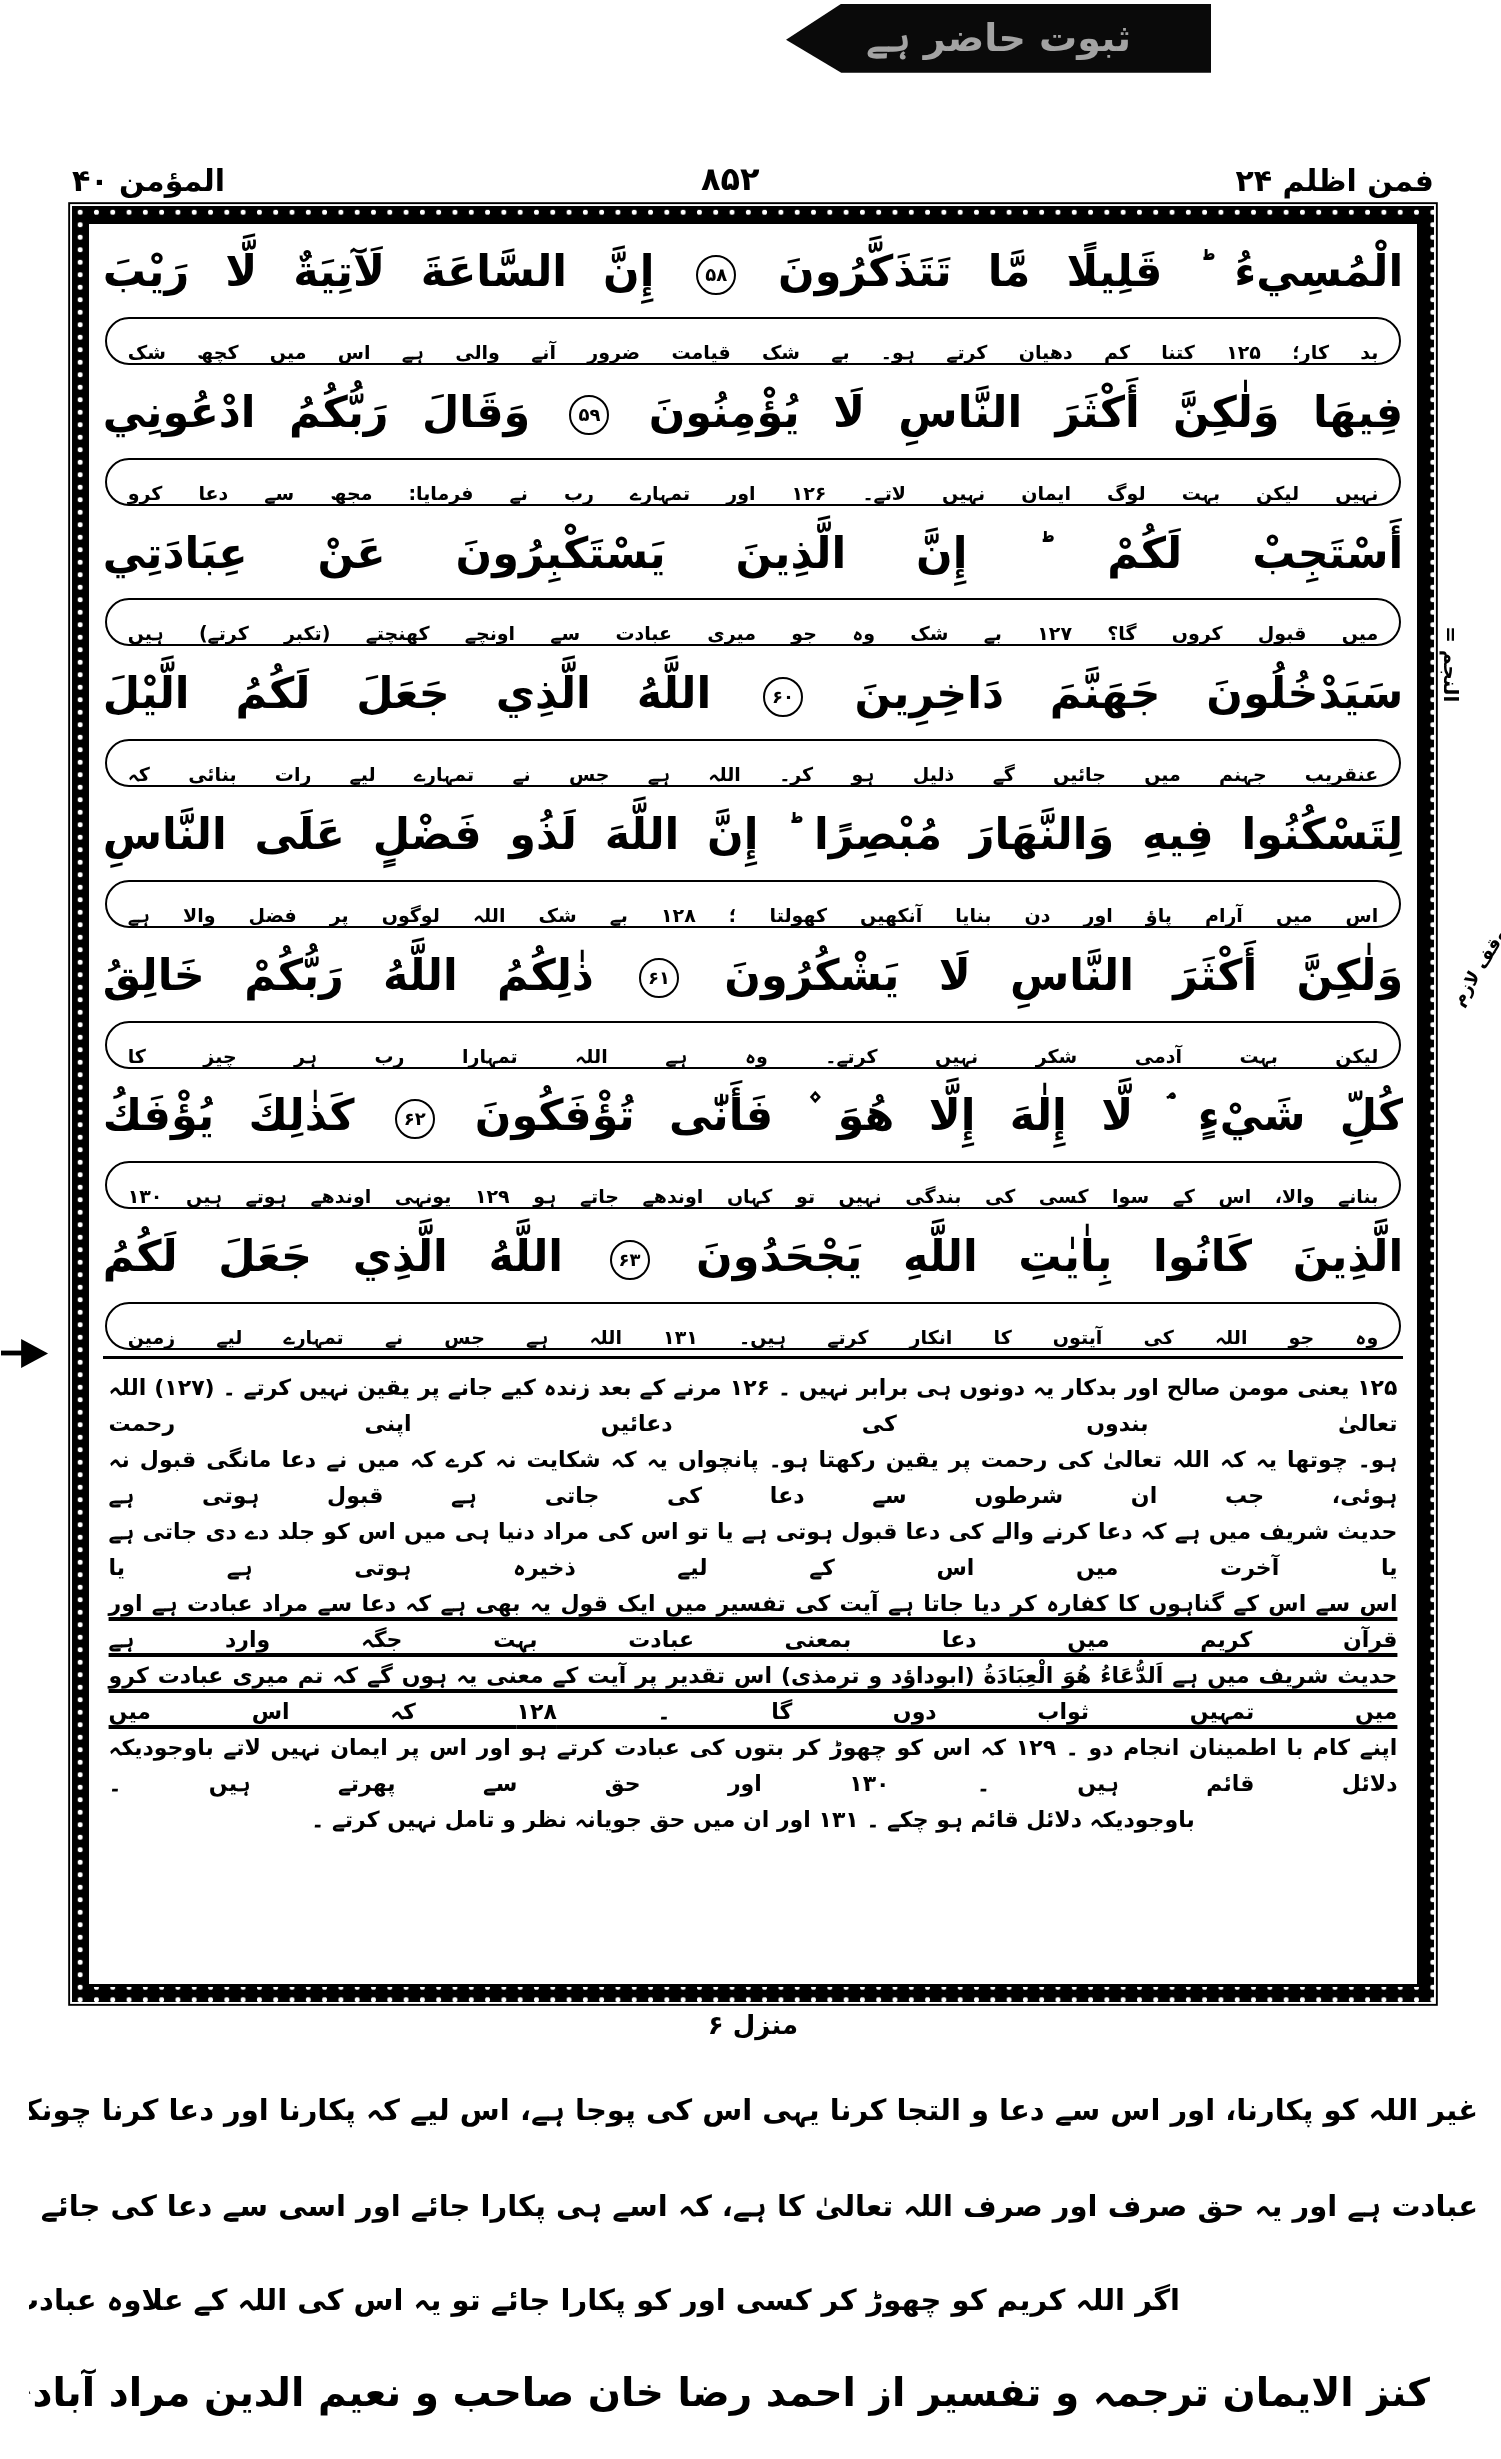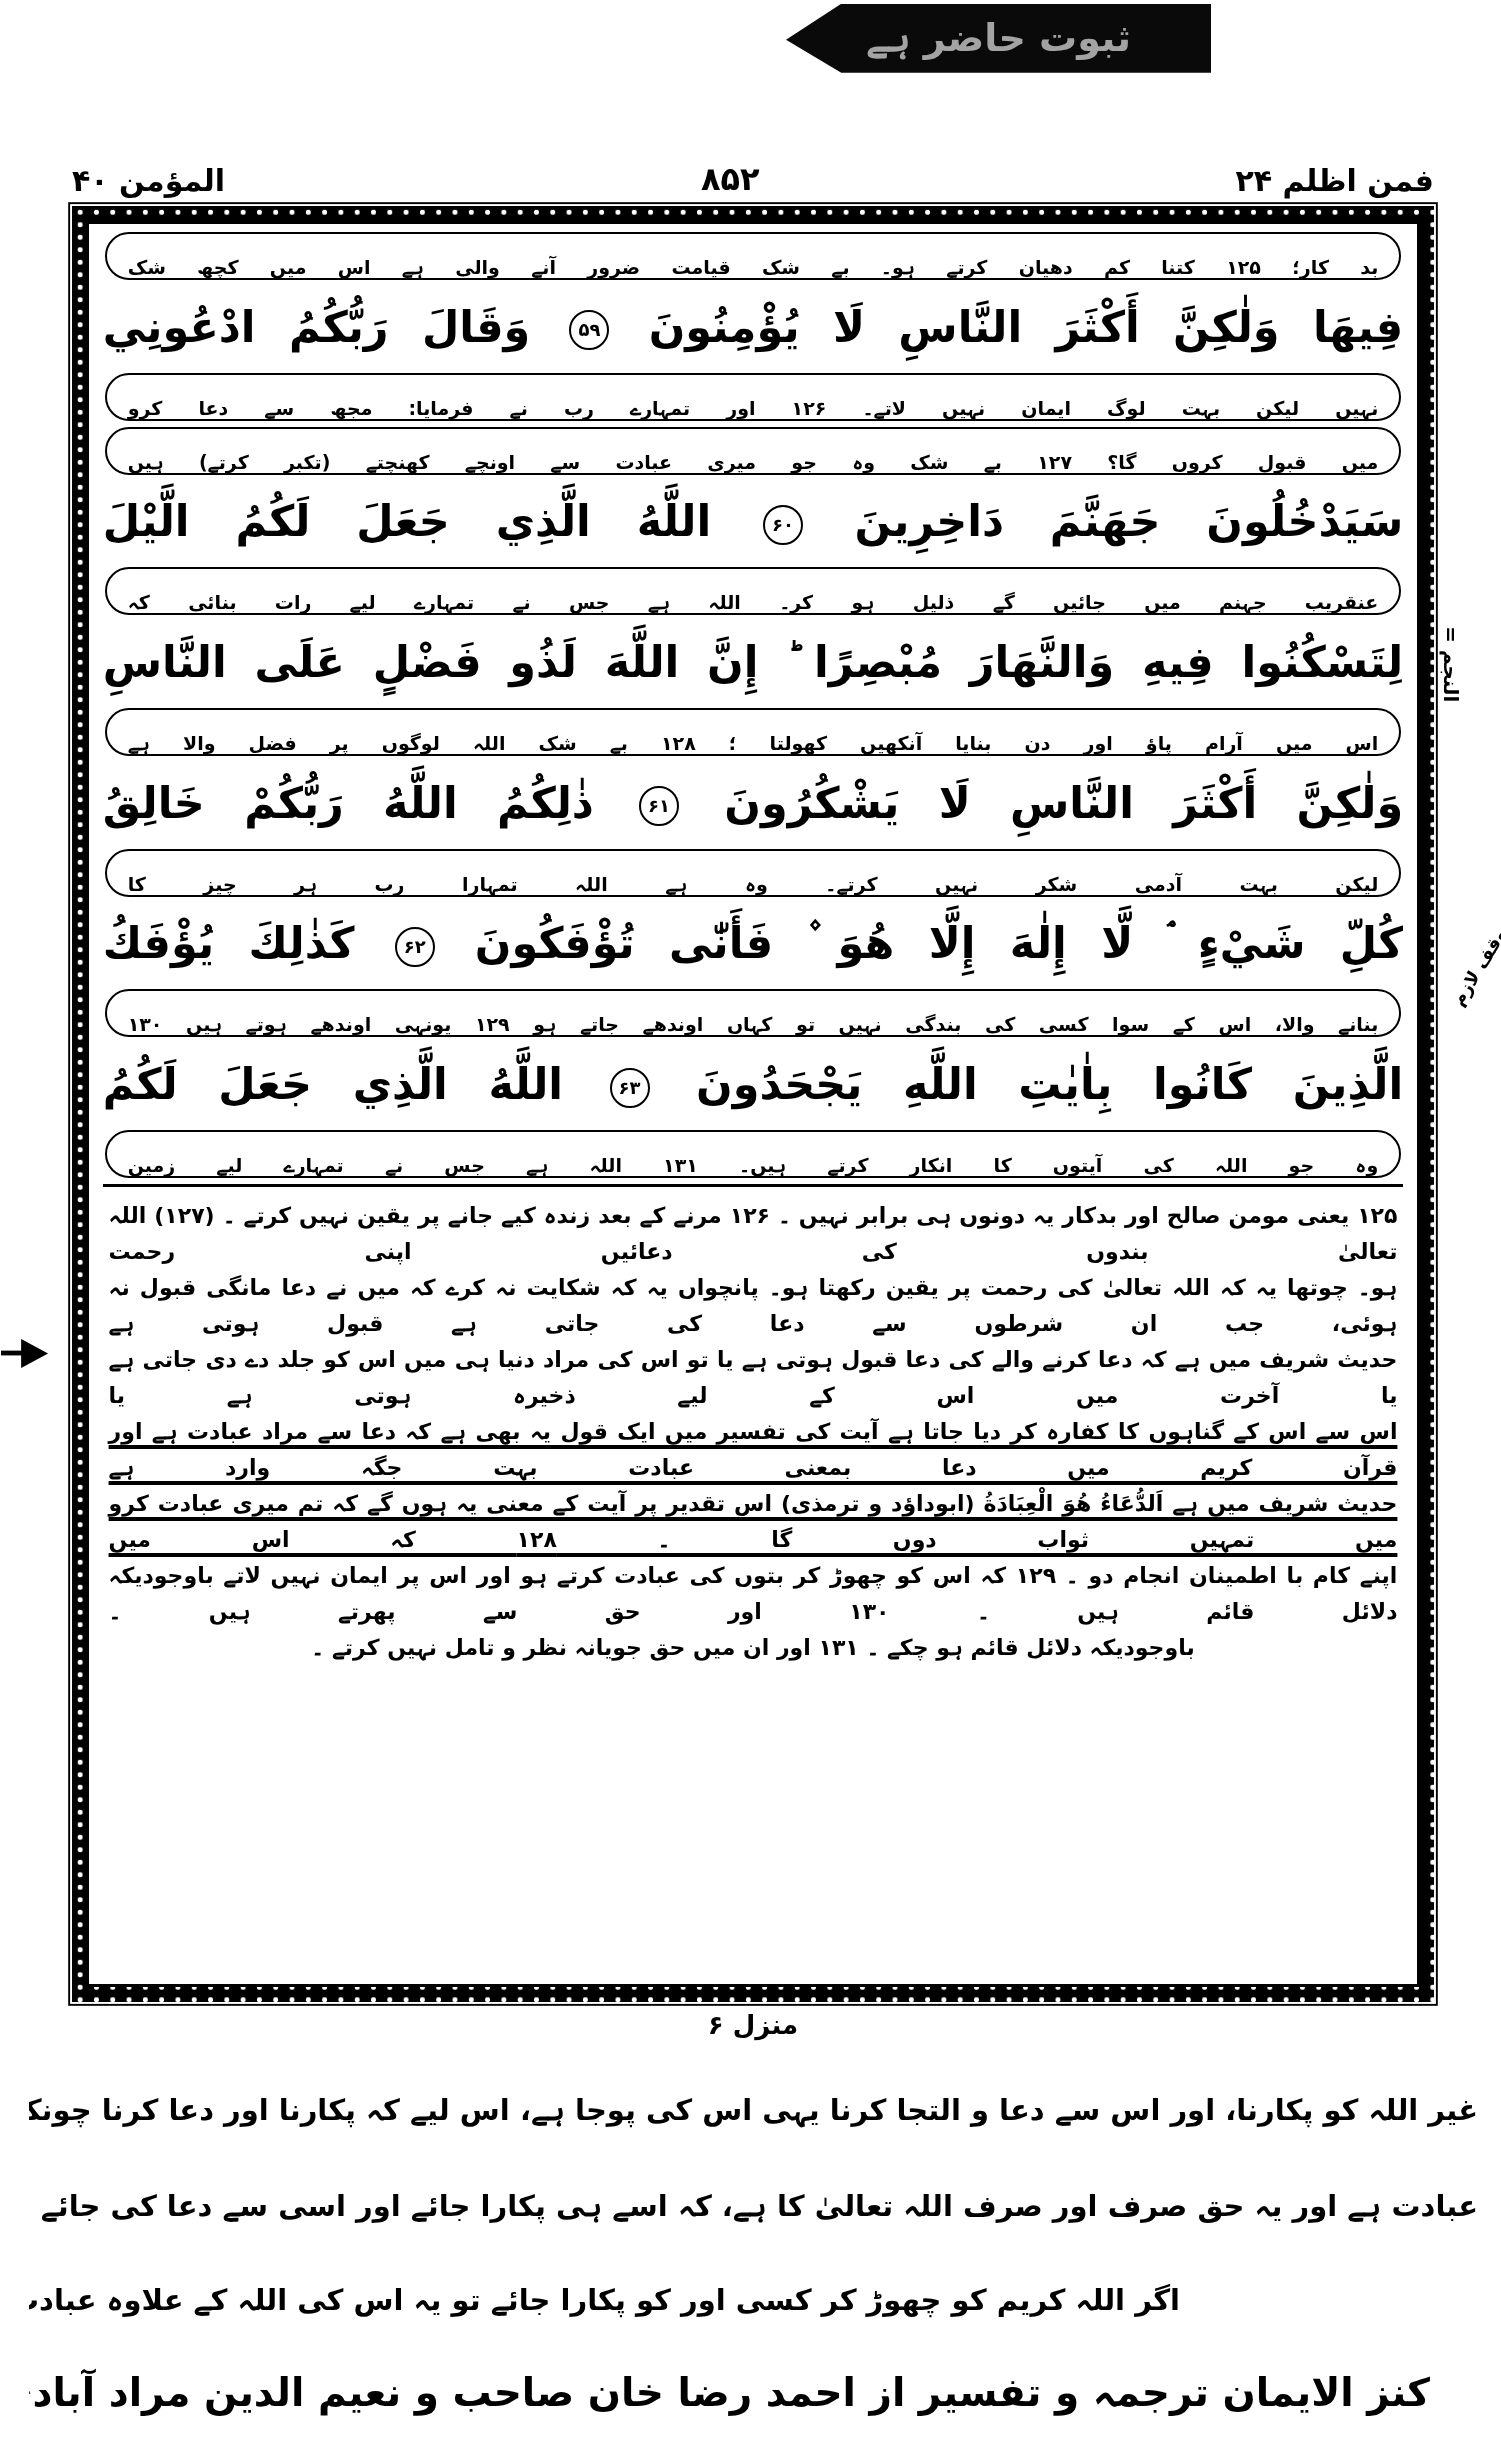--- a/index.html
+++ b/index.html
@@ -126,29 +126,39 @@
 
 <div class="page-header">
   <span>فمن اظلم ۲۴</span>
   <span class="center">۸۵۲</span>
   <span>المؤمن ۴۰</span>
 </div>
 
 <div class="frame">
   <div class="frame-inner">
 
+    <div class="arabic-line">
+      <span>الْمُسِيءُ ؕ قَلِيلًا مَّا تَتَذَكَّرُونَ</span>
+      <span class="ayah-num">۵۸</span>
+      <span>إِنَّ السَّاعَةَ لَآتِيَةٌ لَّا رَيْبَ</span>
+    </div>
     <div class="urdu-line">بد کار؛ ۱۲۵ کتنا کم دھیان کرتے ہو۔ بے شک قیامت ضرور آنے والی ہے اس میں کچھ شک</div>
 
     <div class="arabic-line">
       <span>فِيهَا وَلٰكِنَّ أَكْثَرَ النَّاسِ لَا يُؤْمِنُونَ</span>
       <span class="ayah-num">۵۹</span>
       <span>وَقَالَ رَبُّكُمُ ادْعُونِي</span>
     </div>
     <div class="urdu-line">نہیں لیکن بہت لوگ ایمان نہیں لاتے۔ ۱۲۶ اور تمہارے رب نے فرمایا: مجھ سے دعا کرو</div>
 
+    <div class="arabic-line">
+      <span>أَسْتَجِبْ لَكُمْ ؕ إِنَّ الَّذِينَ يَسْتَكْبِرُونَ عَنْ عِبَادَتِي</span>
+      
+      <span></span>
+    </div>
     <div class="urdu-line">میں قبول کروں گا؟ ۱۲۷ بے شک وہ جو میری عبادت سے اونچے کھنچتے (تکبر کرتے) ہیں</div>
 
     <div class="arabic-line">
       <span>سَيَدْخُلُونَ جَهَنَّمَ دَاخِرِينَ</span>
       <span class="ayah-num">۶۰</span>
       <span>اللَّهُ الَّذِي جَعَلَ لَكُمُ الَّيْلَ</span>
     </div>
     <div class="urdu-line">عنقریب جہنم میں جائیں گے ذلیل ہو کر۔ اللہ ہے جس نے تمہارے لیے رات بنائی کہ</div>
 
     <div class="arabic-line">

